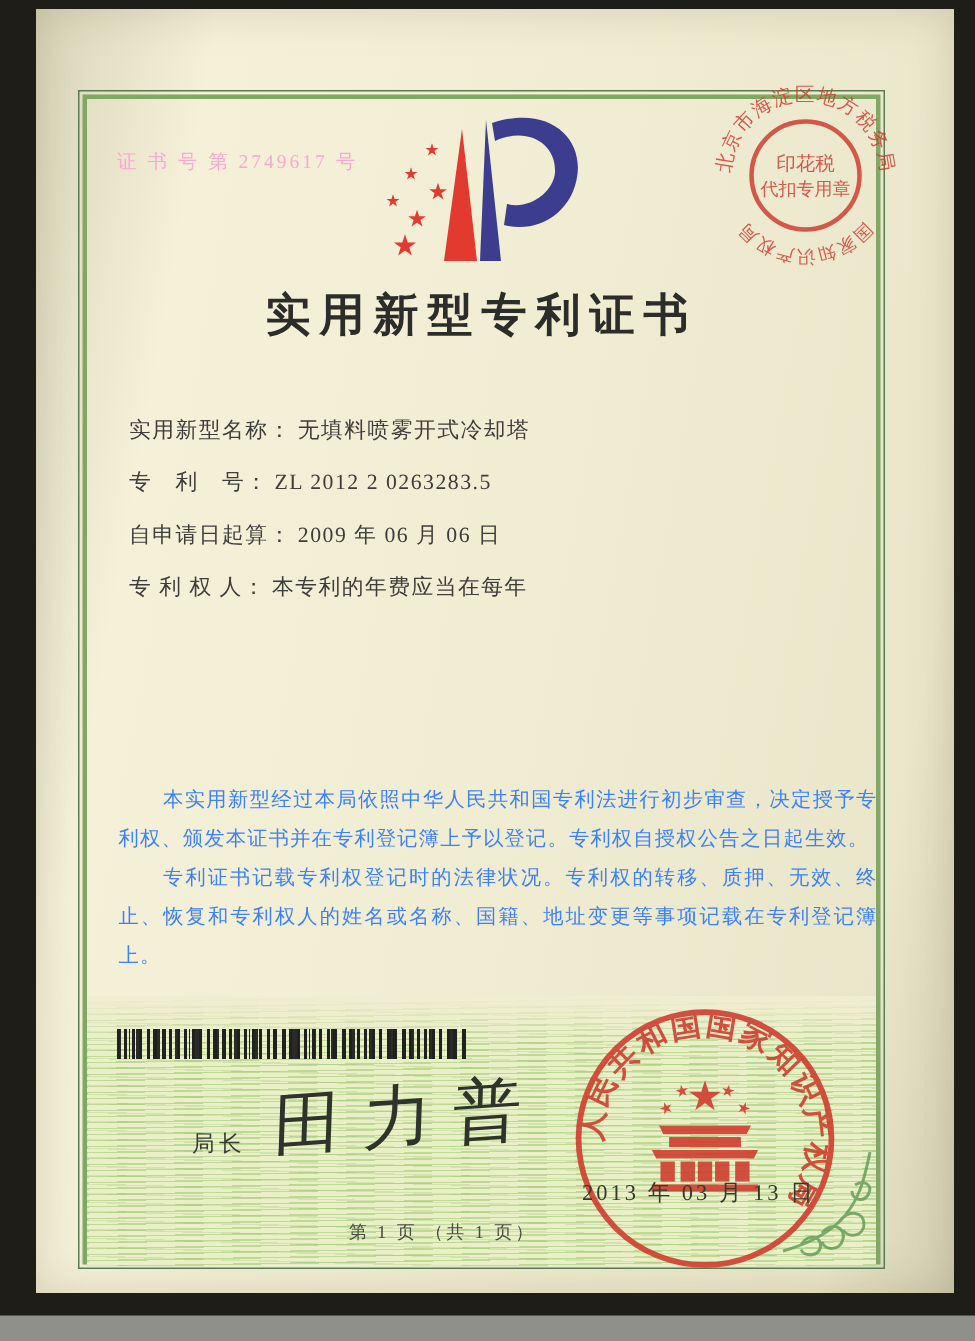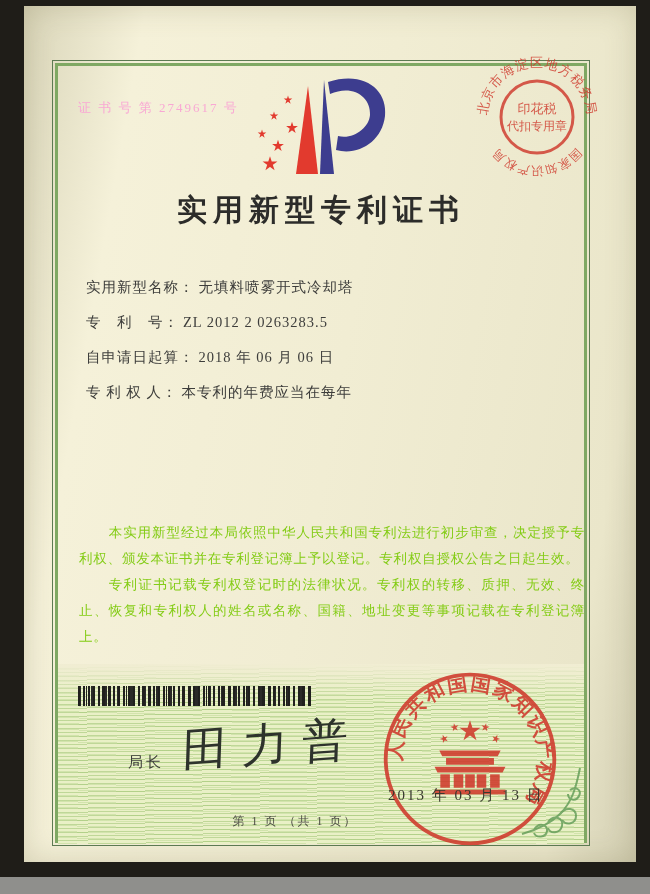--- a/index.html
+++ b/index.html
@@ -29,21 +29,21 @@
 
   .logo { position:absolute; left:248px; top:70px; }
 
   .title { position:absolute; left:52px; top:190px; width:538px; text-align:center;
     font-size:30px; font-weight:bold; letter-spacing:6px; color:#2c2c2a; }
 
   .fields { position:absolute; left:86px; top:274px; display:flex; flex-direction:column; gap:8px; }
   .field-row { font-size:14.5px; letter-spacing:1px; color:#3d3d3b; line-height:27px; white-space:nowrap; }
   .field-row .val { margin-left:4px; }
 
-  .paragraphs { position:absolute; left:79px; top:520px; width:506px; color:#84cc16; }
+  .paragraphs { position:absolute; left:79px; top:520px; width:506px; color:#3b82f6; }
   .paragraphs p { font-size:13.5px; line-height:26px; letter-spacing:0.8px;
     text-align:justify; text-indent:2.2em; }
 
   .barcode { position:absolute; left:78px; top:686px; width:233px; height:20px;
     background-image:
       repeating-linear-gradient(90deg,#20201e 0 2px,rgba(0,0,0,0) 2px 5px),
       repeating-linear-gradient(90deg,#20201e 0 1px,rgba(0,0,0,0) 1px 8px),
       repeating-linear-gradient(90deg,#2a2a28 0 3px,rgba(0,0,0,0) 3px 13px);
   }
 
@@ -134,21 +134,21 @@
 
   
   <div class="fields">
     <div class="field-row">
       <span class="lbl">实用新型名称：</span><span class="val">无填料喷雾开式冷却塔</span>
     </div>
     <div class="field-row">
       <span class="lbl">专　利　号：</span><span class="val">ZL 2012 2 0263283.5</span>
     </div>
     <div class="field-row">
-      <span class="lbl">自申请日起算：</span><span class="val">2018 年 06 月 06 日</span>
+      <span class="lbl">自申请日起算：</span><span class="val">2009 年 06 月 06 日</span>
     </div>
     <div class="field-row">
       <span class="lbl">专 利 权 人：</span><span class="val">本专利的年费应当在每年</span>
     </div>
   </div>
 
   
   <div class="paragraphs">
     <p>本实用新型经过本局依照中华人民共和国专利法进行初步审查，决定授予专利权、颁发本证书并在专利登记簿上予以登记。专利权自授权公告之日起生效。</p>
     <p>专利证书记载专利权登记时的法律状况。专利权的转移、质押、无效、终止、恢复和专利权人的姓名或名称、国籍、地址变更等事项记载在专利登记簿上。</p>

